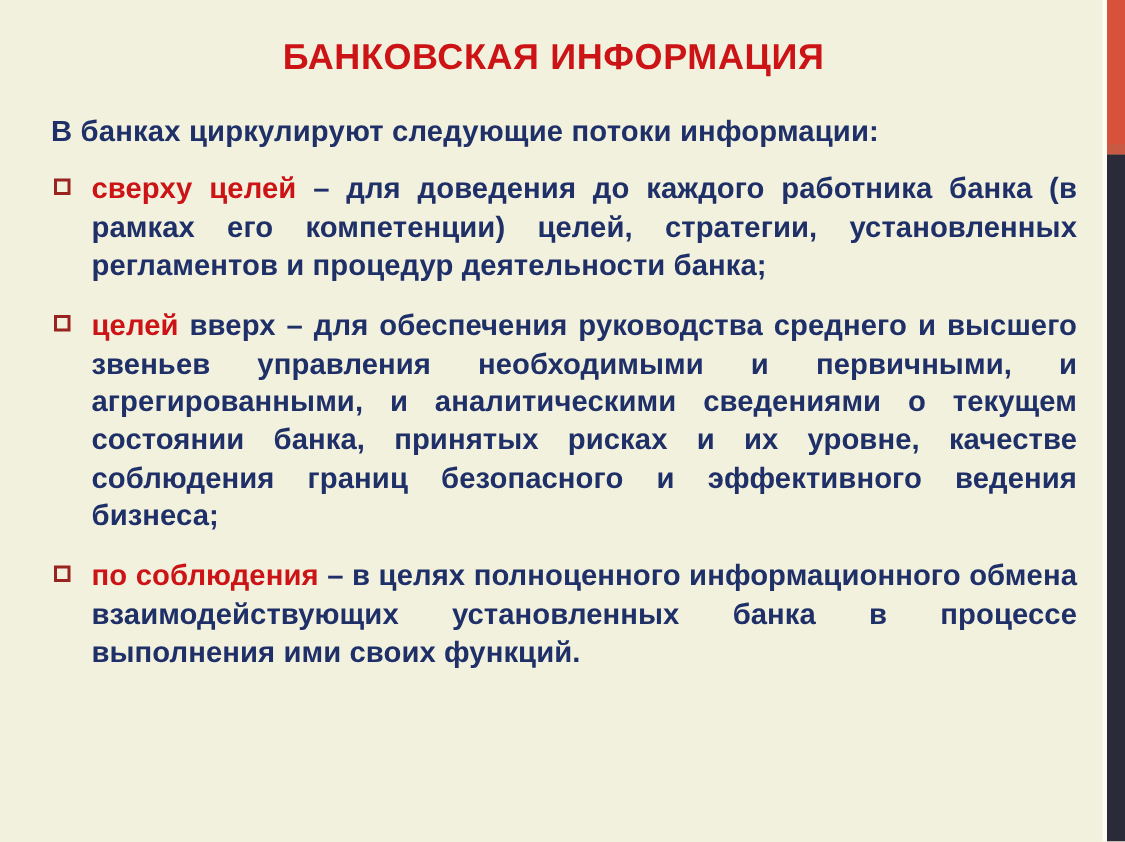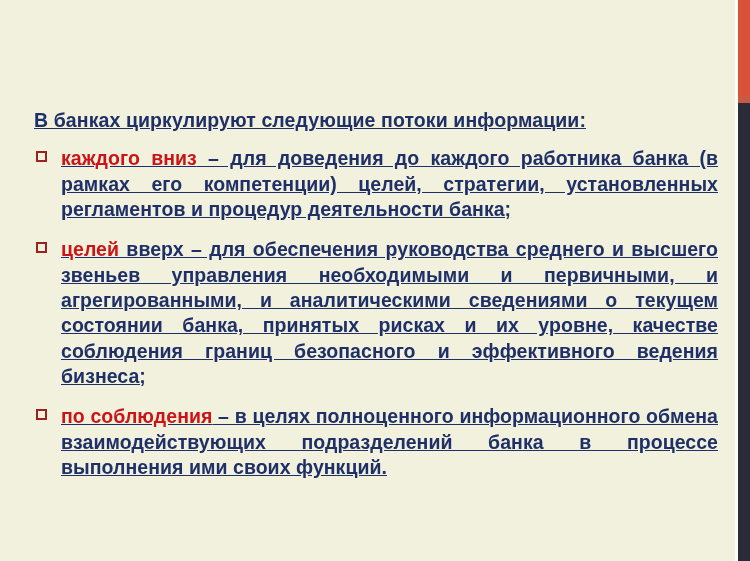--- a/index.html
+++ b/index.html
@@ -69,25 +69,24 @@
     letter-spacing: 0.4px;
     color: #cc1417;
     font-family: "Liberation Sans", sans-serif;
     line-height: 1.1;
     white-space: nowrap;
   }
 
   
   #body-area {
     position: absolute;
-    top: 108px;
+    top: 76px;
     left: 34px;
     width: 684px;
     color: #1f3068;
-    text-decoration: underline;
   }
 
   .lead {
     font-size: 19.5px;
     font-weight: bold;
     color: #1f3068;
     line-height: 1.25;
     margin: 0 0 14px 0;
     letter-spacing: 0.1px;
   }
@@ -132,34 +131,35 @@
 </head>
 <body>
 
 <div id="slide">
 
   <div class="edge-white"></div>
   <div class="edge-orange"></div>
   <div class="edge-orange-cap"></div>
   <div class="edge-navy"></div>
 
+  <div id="title">БАНКОВСКАЯ ИНФОРМАЦИЯ</div>
 
   <div id="body-area">
 
     <p class="lead">В банках циркулируют следующие потоки информации:</p>
 
     <div class="bullet" id="b1">
       <span class="marker"></span>
-      <span class="txt"><span class="kw">каждого вниз</span><span> – для доведения до каждого работника банка (в рамках его компетенции) целей, стратегии, установленных регламентов и процедур деятельности банка;</span></span>
+      <span class="txt"><span class="kw">сверху целей</span><span> – для доведения до каждого работника банка (в рамках его компетенции) целей, стратегии, установленных регламентов и процедур деятельности банка;</span></span>
     </div>
 
     <div class="bullet" id="b2">
       <span class="marker"></span>
       <span class="txt"><span class="kw">целей</span><span> вверх – для обеспечения руководства среднего и высшего звеньев управления необходимыми и первичными, и агрегированными, и аналитическими сведениями о текущем состоянии банка,  принятых рисках и их уровне,  качестве соблюдения границ безопасного и эффективного ведения бизнеса;</span></span>
     </div>
 
     <div class="bullet" id="b3">
       <span class="marker"></span>
-      <span class="txt"><span class="kw">по соблюдения</span><span> – в целях полноценного информационного обмена взаимодействующих подразделений банка в процессе выполнения ими своих функций.</span></span>
+      <span class="txt"><span class="kw">по соблюдения</span><span> – в целях полноценного информационного обмена взаимодействующих установленных банка в процессе выполнения ими своих функций.</span></span>
     </div>
 
   </div>
 </div>
 
 </body></html>

